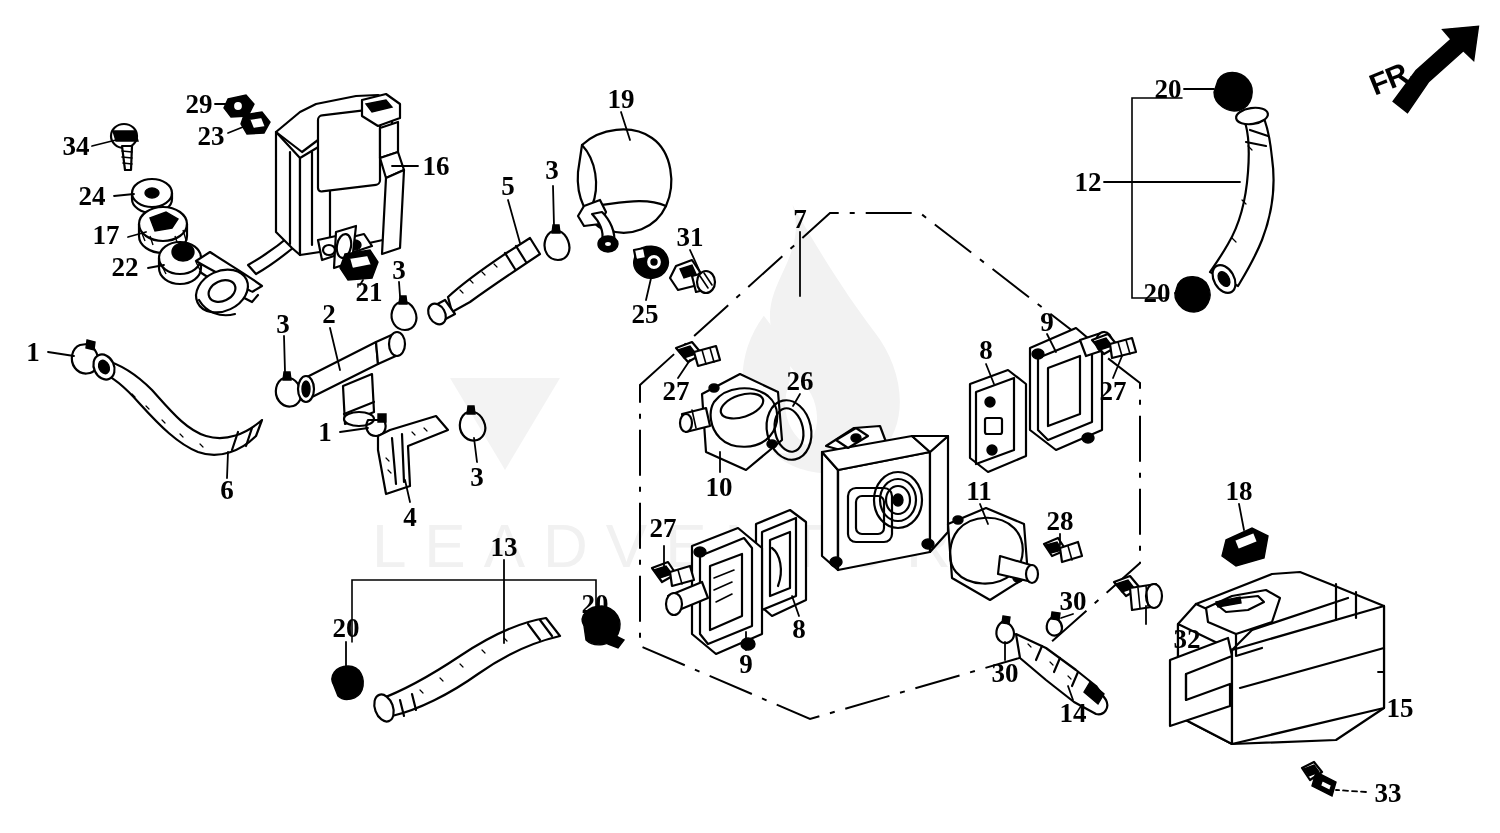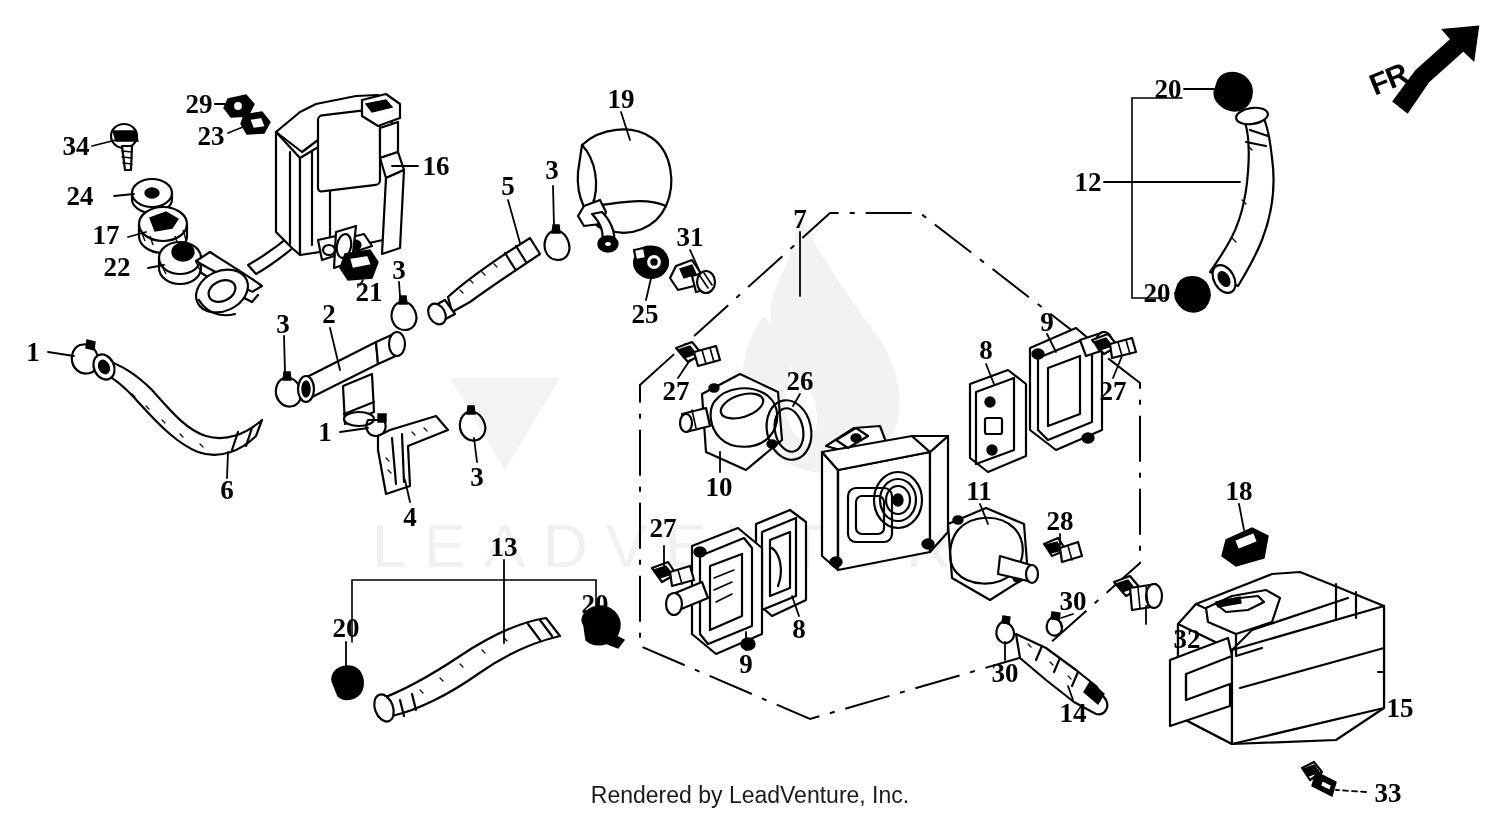--- a/index.html
+++ b/index.html
@@ -526,23 +526,23 @@
       <path class="blk" d="M1392 100 L1416 70 L1452 40 L1444 30 L1480 28 L1474 62 L1464 52 L1428 82 L1406 112 Z" transform="rotate(-2 1430 70)"></path>
     </g>
   </svg>
 
   <div class="fr-label" style="left:1392px;top:78px;">FR.</div>
 
   <div class="num" style="left:76px;top:146px;">34</div>
   <div class="num" style="left:199px;top:104px;">29</div>
   <div class="num" style="left:211px;top:136px;">23</div>
   <div class="num" style="left:436px;top:166px;">16</div>
-  <div class="num" style="left:80px;top:196px;">24</div>
+  <div class="num" style="left:92px;top:196px;">24</div>
   <div class="num" style="left:106px;top:235px;">17</div>
-  <div class="num" style="left:117px;top:267px;">22</div>
+  <div class="num" style="left:125px;top:267px;">22</div>
   <div class="num" style="left:369px;top:292px;">21</div>
   <div class="num" style="left:399px;top:270px;">3</div>
   <div class="num" style="left:508px;top:186px;">5</div>
   <div class="num" style="left:552px;top:170px;">3</div>
   <div class="num" style="left:621px;top:99px;">19</div>
   <div class="num" style="left:690px;top:237px;">31</div>
   <div class="num" style="left:645px;top:314px;">25</div>
   <div class="num" style="left:800px;top:219px;">7</div>
   <div class="num" style="left:33px;top:352px;">1</div>
   <div class="num" style="left:283px;top:324px;">3</div>
@@ -569,15 +569,14 @@
   <div class="num" style="left:1168px;top:89px;">20</div>
   <div class="num" style="left:1088px;top:182px;">12</div>
   <div class="num" style="left:1157px;top:293px;">20</div>
   <div class="num" style="left:1239px;top:491px;text-align:center;">18</div>
   <div class="num" style="left:1400px;top:708px;">15</div>
   <div class="num" style="left:1388px;top:793px;">33</div>
   <div class="num" style="left:504px;top:547px;">13</div>
   <div class="num" style="left:346px;top:628px;">20</div>
   <div class="num" style="left:595px;top:604px;">20</div>
 
-  <div class="footer">Rendered by LeadVenture, Inc.</div>
 
 </div>
 
 </body></html>

